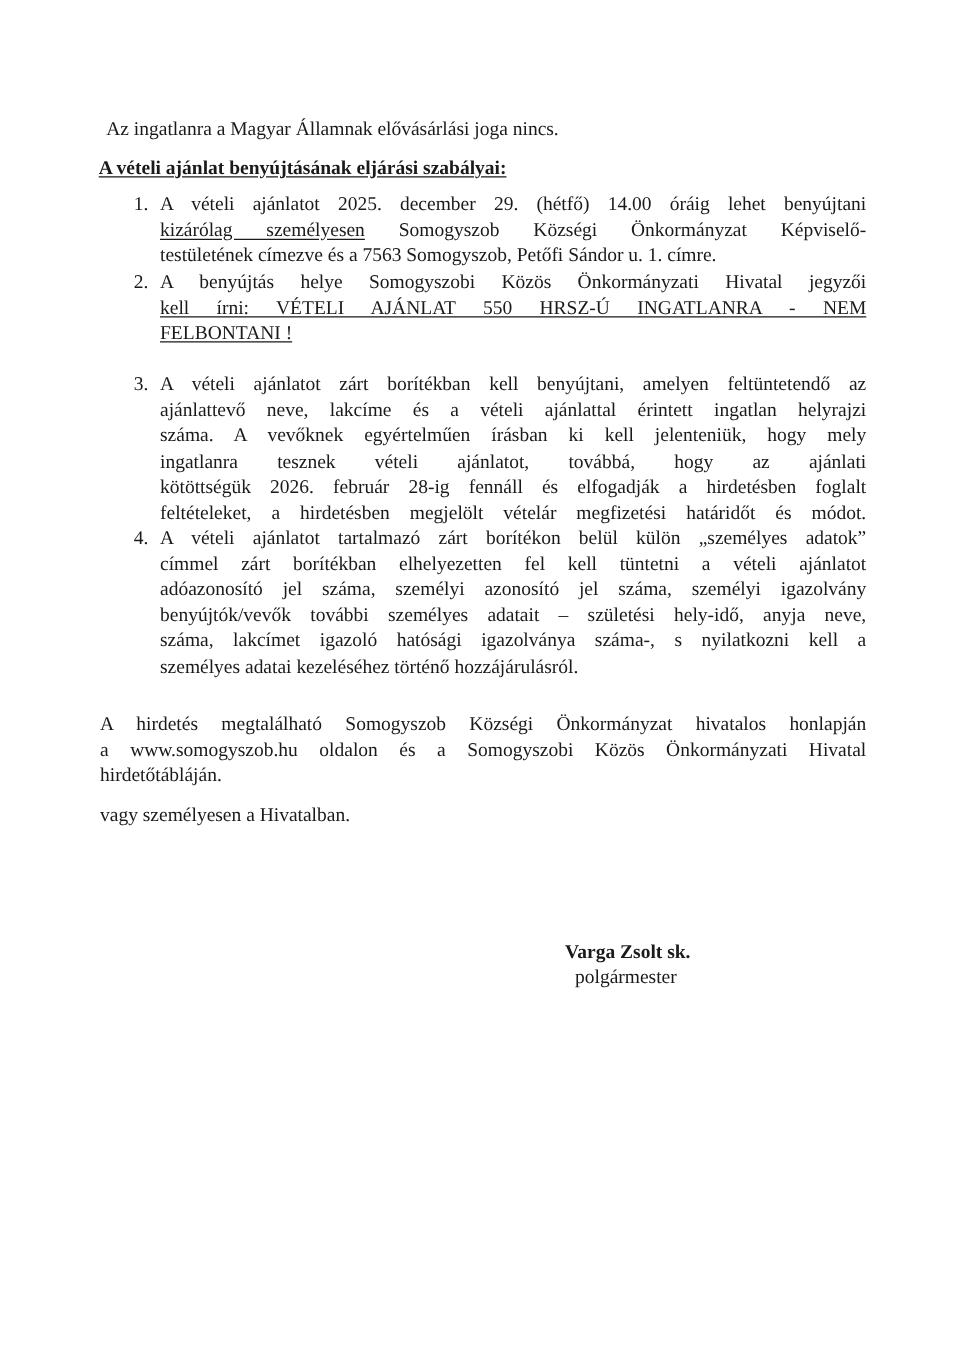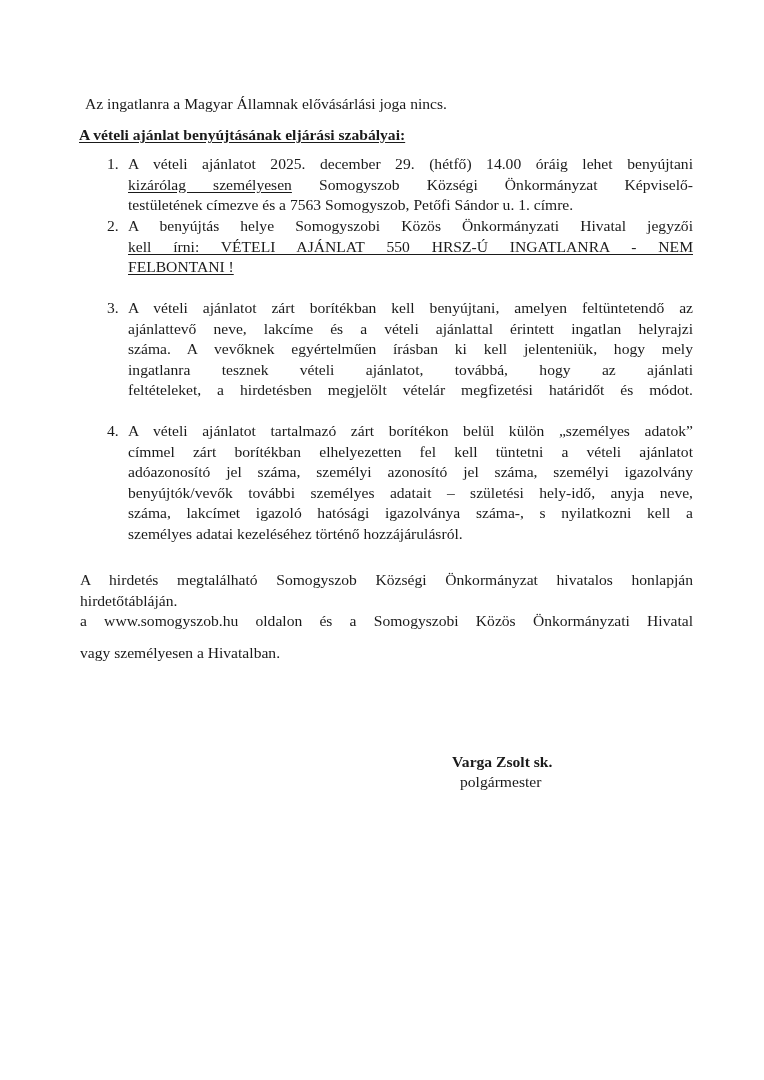--- a/index.html
+++ b/index.html
@@ -36,37 +36,38 @@
     <span class="l just u">kell írni: VÉTELI AJÁNLAT 550 HRSZ-Ú INGATLANRA - NEM</span>
     <span class="l u">FELBONTANI !</span>
   </div>
 
   <div class="line num" style="top:298px;">3.</div>
   <div class="item" style="top:298px;">
     <span class="l just">A vételi ajánlatot zárt borítékban kell benyújtani, amelyen feltüntetendő az</span>
     <span class="l just">ajánlattevő neve, lakcíme és a vételi ajánlattal érintett ingatlan helyrajzi</span>
     <span class="l just">száma. A vevőknek egyértelműen írásban ki kell jelenteniük, hogy mely</span>
     <span class="l just">ingatlanra tesznek vételi ajánlatot, továbbá, hogy az ajánlati</span>
+    <span class="l just">kötöttségük 2026. február 28-ig fennáll és elfogadják a hirdetésben foglalt</span>
     <span class="l just">feltételeket, a hirdetésben megjelölt vételár megfizetési határidőt és módot.</span>
   </div>
 
   <div class="line num" style="top:421px;">4.</div>
   <div class="item" style="top:421px;">
     <span class="l just">A vételi ajánlatot tartalmazó zárt borítékon belül külön „személyes adatok”</span>
     <span class="l just">címmel zárt borítékban elhelyezetten fel kell tüntetni a vételi ajánlatot</span>
     <span class="l just">adóazonosító jel száma, személyi azonosító jel száma, személyi igazolvány</span>
     <span class="l just">benyújtók/vevők további személyes adatait – születési hely-idő, anyja neve,</span>
     <span class="l just">száma, lakcímet igazoló hatósági igazolványa száma-, s nyilatkozni kell a</span>
     <span class="l">személyes adatai kezeléséhez történő hozzájárulásról.</span>
   </div>
 
   <div class="item" style="left:80px; width:613px; top:570px;">
     <span class="l just">A hirdetés megtalálható Somogyszob Községi Önkormányzat hivatalos honlapján</span>
+    <span class="l just">a www.somogyszob.hu oldalon és a Somogyszobi Közös Önkormányzati Hivatal</span>
     <span class="l">hirdetőtábláján.</span>
-    <span class="l just">a www.somogyszob.hu oldalon és a Somogyszobi Közös Önkormányzati Hivatal</span>
   </div>
 
   <div class="item" style="left:80px; width:613px; top:643px;">
     <span class="l">vagy személyesen a Hivatalban.</span>
   </div>
 
   <div class="line b" style="left:452px; top:752px;">Varga Zsolt sk.</div>
   <div class="line" style="left:460px; top:772px;">polgármester</div>
 
 </div>

